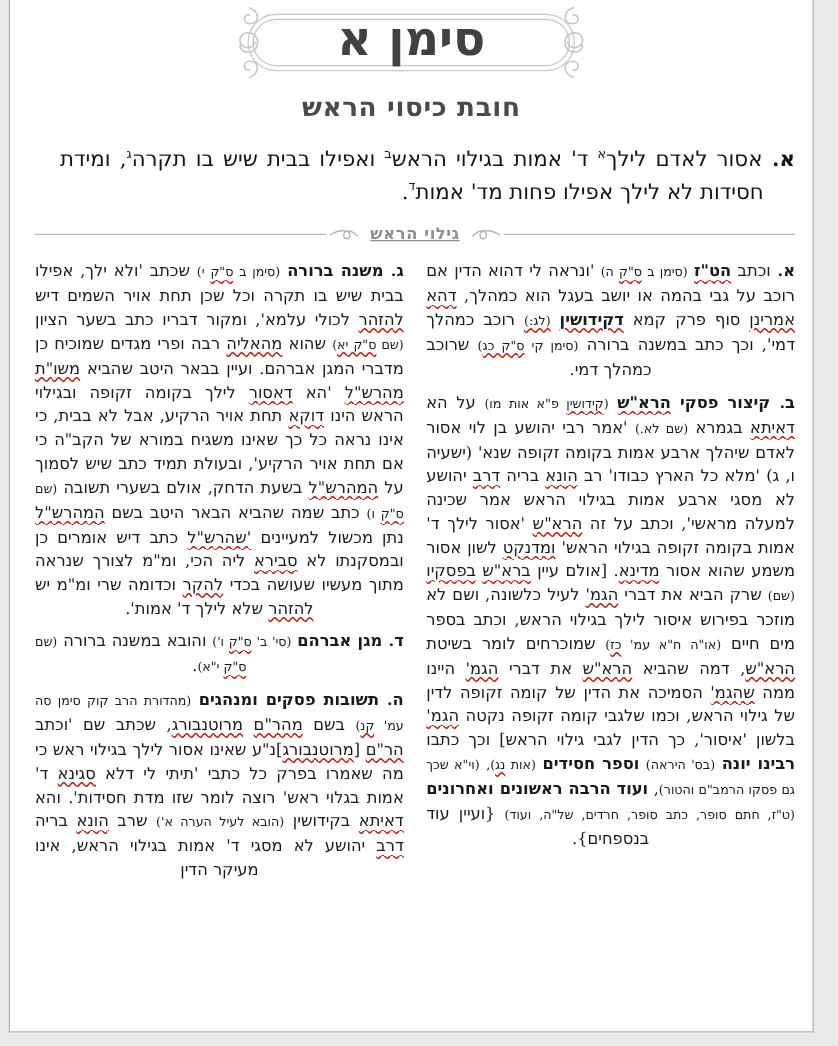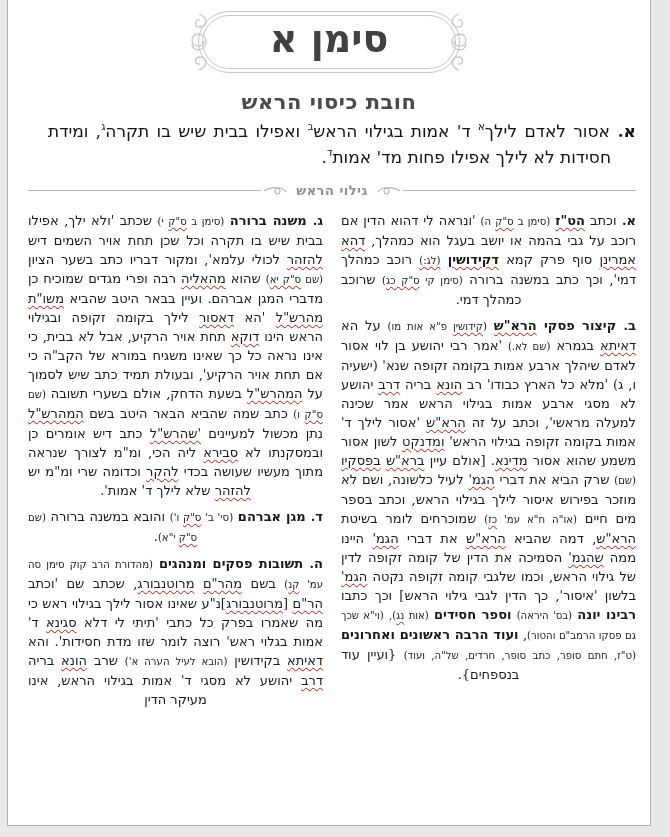--- a/index.html
+++ b/index.html
@@ -9,21 +9,21 @@
     font-family:"DejaVu Serif","DejaVu Sans",serif;
     direction:rtl;
   }
   .page{
     position:absolute;left:7px;top:0;width:644px;height:826px;
     box-sizing:border-box;background:#ffffff;
     border:1px solid #b2b2b2;border-top:none;
   }
   
   .cartouche{
-    width:262px;height:62px;margin:11px auto 0;
+    width:262px;height:46px;margin:11px auto 0;
     border:1px solid #c6c6c6;border-radius:34px;
     padding:3px;box-sizing:border-box;position:relative;
   }
   .cartouche-inner{
     width:100%;height:100%;box-sizing:border-box;
     border:1px solid #c6c6c6;border-radius:29px;
     display:flex;align-items:center;justify-content:center;
   }
   .siman-title{
     font-size:38px;font-weight:bold;color:#414141;line-height:1;
@@ -31,36 +31,36 @@
   }
   .orn{position:absolute;top:50%;transform:translateY(-50%);}
   .orn-r{right:-13px;}
   .orn-l{left:-13px;transform:translateY(-50%) scaleX(-1);}
   .subtitle{
     text-align:center;margin:16px 0 0;
     font-size:21px;font-weight:bold;color:#4a4a4a;letter-spacing:0.5px;
   }
   
   .halachot{
-    margin:4px 14px 0 40px;
+    margin:17px 14px 0 40px;
     font-size:17px;line-height:26px;color:#131313;
   }
   .halacha{
     margin:0;text-align:justify;
     padding-right:25px;text-indent:-25px;
   }
   
   .divider{
     display:flex;align-items:center;
     margin:13px 14px 0 20px;
   }
   .rule{flex:1;height:1px;background:#b7b7b7;}
   .div-label{
     margin:0 7px;font-size:13px;font-weight:bold;
-    color:#8e8e8e;letter-spacing:0.5px;white-space:nowrap;
+    color:#8e8e8e;letter-spacing:0.5px;white-space:nowrap;text-decoration:underline;
   }
   .div-orn{flex:none;margin:0 2px;}
   .div-orn.flip{transform:scaleX(-1);}
   
   .columns{
     display:flex;gap:18px;
     margin:13px 14px 0 20px;
     font-size:13px;line-height:19px;color:#1a1a1a;
   }
   .col{flex:1;min-width:0;}

